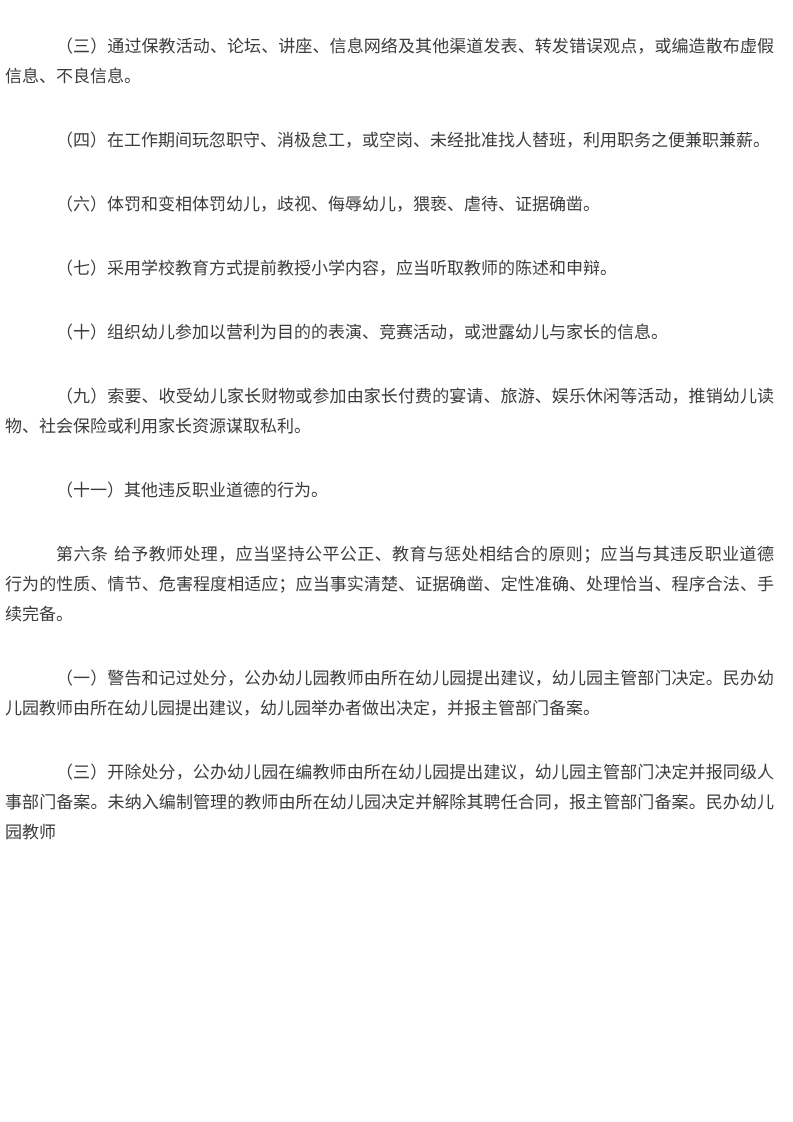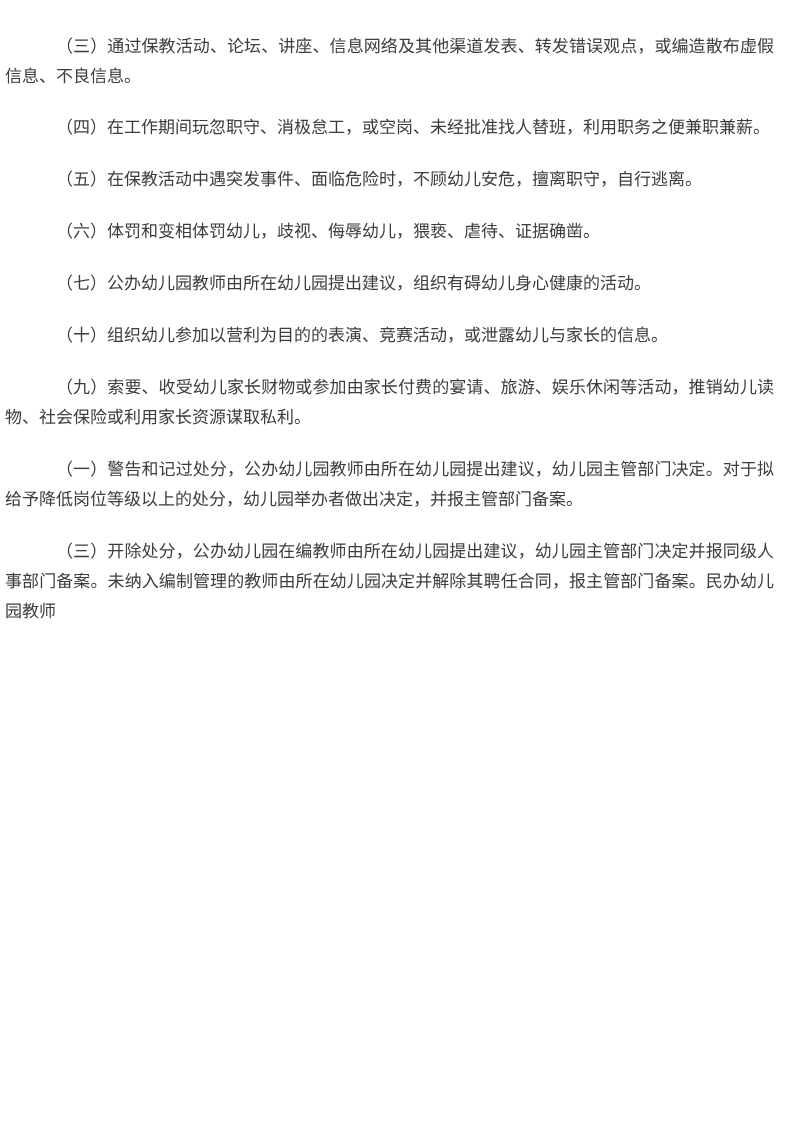--- a/index.html
+++ b/index.html
@@ -25,30 +25,30 @@
     margin: 0;
     font-size: 17px;
     line-height: 30px;
     color: #3d3d3d;
     text-align: justify;
     text-indent: 51px;
     letter-spacing: 0;
     word-break: break-all;
   }
   .para + .para {
-    margin-top: 22px;
-    font-family: Liberation Serif, serif;
+    margin-top: 34px;
   }
 </style>
 </head>
 <body>
 
 <div class="page">
   <p class="para">（三）通过保教活动、论坛、讲座、信息网络及其他渠道发表、转发错误观点，或编造散布虚假信息、不良信息。</p>
   <p class="para">（四）在工作期间玩忽职守、消极怠工，或空岗、未经批准找人替班，利用职务之便兼职兼薪。</p>
-  <p class="para">（五）在保教活动中遇突发事件、面临危险时，不顾幼儿安危，擅离职守，自行逃离。</p>
   <p class="para">（六）体罚和变相体罚幼儿，歧视、侮辱幼儿，猥亵、虐待、证据确凿。</p>
-  <p class="para">（七）公办幼儿园教师由所在幼儿园提出建议，组织有碍幼儿身心健康的活动。</p>
+  <p class="para">（七）采用学校教育方式提前教授小学内容，应当听取教师的陈述和申辩。</p>
   <p class="para">（十）组织幼儿参加以营利为目的的表演、竞赛活动，或泄露幼儿与家长的信息。</p>
   <p class="para">（九）索要、收受幼儿家长财物或参加由家长付费的宴请、旅游、娱乐休闲等活动，推销幼儿读物、社会保险或利用家长资源谋取私利。</p>
-  <p class="para">（一）警告和记过处分，公办幼儿园教师由所在幼儿园提出建议，幼儿园主管部门决定。对于拟给予降低岗位等级以上的处分，幼儿园举办者做出决定，并报主管部门备案。</p>
+  <p class="para">（十一）其他违反职业道德的行为。</p>
+  <p class="para">第六条 给予教师处理，应当坚持公平公正、教育与惩处相结合的原则；应当与其违反职业道德行为的性质、情节、危害程度相适应；应当事实清楚、证据确凿、定性准确、处理恰当、程序合法、手续完备。</p>
+  <p class="para">（一）警告和记过处分，公办幼儿园教师由所在幼儿园提出建议，幼儿园主管部门决定。民办幼儿园教师由所在幼儿园提出建议，幼儿园举办者做出决定，并报主管部门备案。</p>
   <p class="para">（三）开除处分，公办幼儿园在编教师由所在幼儿园提出建议，幼儿园主管部门决定并报同级人事部门备案。未纳入编制管理的教师由所在幼儿园决定并解除其聘任合同，报主管部门备案。民办幼儿园教师</p>
 </div>
 
 </body></html>

